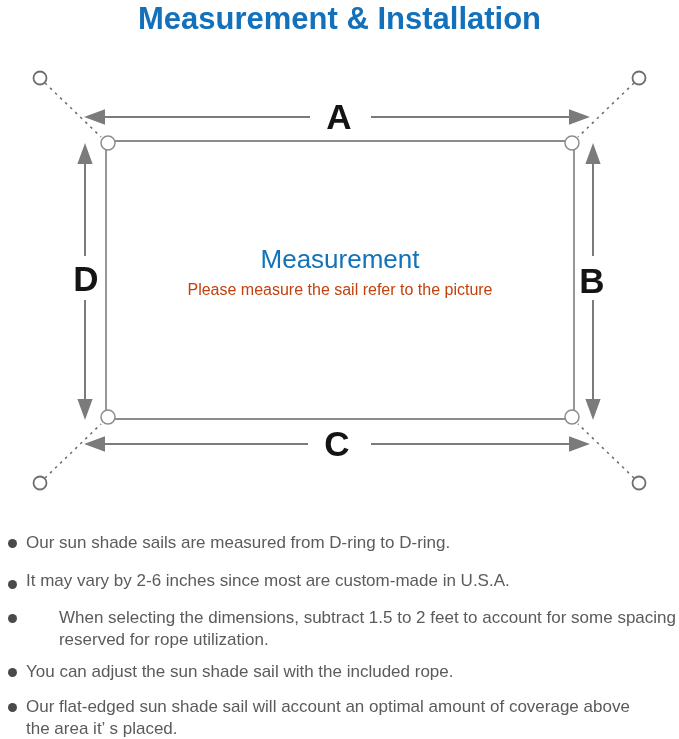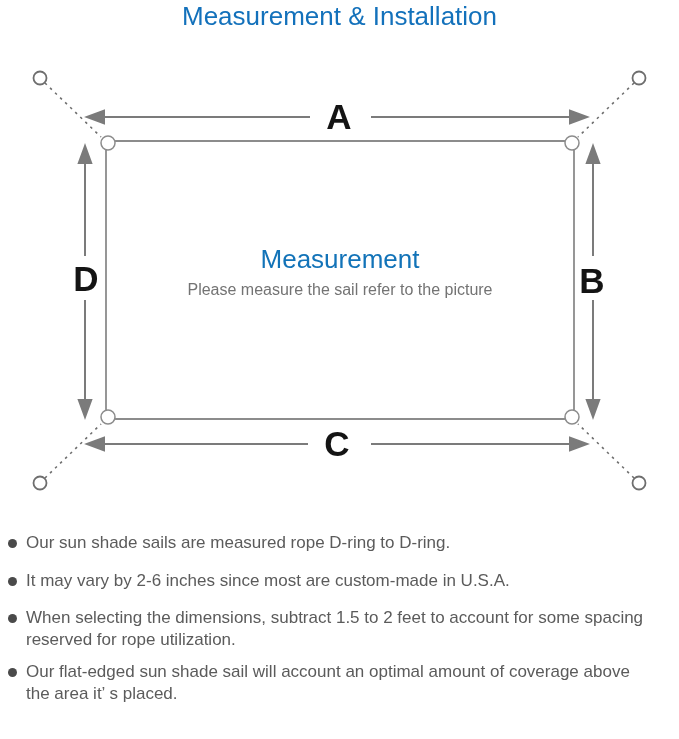--- a/index.html
+++ b/index.html
@@ -9,21 +9,21 @@
     font-family: "Liberation Sans", sans-serif;
     overflow: hidden;
     position: relative;
   }
   .page { position: relative; width: 679px; height: 739px; background: #fff; }
 
   
   .page-title {
     position: absolute; top: 1px; left: 0; width: 679px;
     text-align: center;
-    font-size: 26px; font-weight: normal;
+    font-size: 31px; font-weight: bold;
     color: #1371bb;
     letter-spacing: 0px;
   }
 
   
   .diagram { position: absolute; top: 0; left: 0; width: 679px; height: 520px; }
   .diagram svg { position: absolute; top: 0; left: 0; }
 
   .dim-label {
     position: absolute;
@@ -41,29 +41,29 @@
   .center-text {
     position: absolute; left: 106px; top: 244px; width: 468px;
     text-align: center;
   }
   .center-title {
     font-size: 26px; font-weight: normal;
     color: #1273b8; line-height: 30px;
   }
   .center-subtitle {
     margin-top: 6px;
-    font-size: 16px; color: #737373; line-height: 20px;
+    font-size: 16px; color: #c2410c; line-height: 20px;
   }
 
   
   .notes { position: absolute; top: 532px; left: 8px; width: 668px; }
   .note { display: flex; align-items: flex-start; }
   .note-1 { margin-bottom: 16px; }
-  .note-2 { margin-bottom: 15px; }
-  .note-3 { margin-bottom: 10px; }
+  .note-2 { margin-bottom: 15px; align-items: center; }
+  .note-3 { margin-bottom: 10px; justify-content: space-between; }
   .note-4 { margin-bottom: 13px; }
   .note-bullet {
     flex: none;
     width: 9px; height: 9px; border-radius: 50%;
     background: #4a4a4a;
     margin: 7px 9px 0 0;
   }
   .note-text {
     font-size: 17px; line-height: 22px;
     color: #5b5b5b;
@@ -142,30 +142,34 @@
 
     <div class="center-text">
       <div class="center-title">Measurement</div>
       <div class="center-subtitle">Please measure the sail refer to the picture</div>
     </div>
   </div>
 
   <div class="notes">
     <div class="note note-1">
       <span class="note-bullet"></span>
-      <span class="note-text">Our sun shade sails are measured rope D-ring to D-ring.</span>
+      <span class="note-text">Our sun shade sails are measured from D-ring to D-ring.</span>
     </div>
     <div class="note note-2">
       <span class="note-bullet"></span>
       <span class="note-text">It may vary by 2-6 inches since most are custom-made in U.S.A.</span>
     </div>
     <div class="note note-3">
       <span class="note-bullet"></span>
       <span class="note-text">When selecting the dimensions, subtract 1.5 to 2 feet to account for some spacing
 reserved for rope utilization.</span>
+    </div>
+    <div class="note note-4">
+      <span class="note-bullet"></span>
+      <span class="note-text">You can adjust the sun shade sail with the included rope.</span>
     </div>
     <div class="note note-5">
       <span class="note-bullet"></span>
       <span class="note-text">Our flat-edged sun shade sail will account an optimal amount of coverage above
 the area it’ s placed.</span>
     </div>
   </div>
 
 </div>
 

